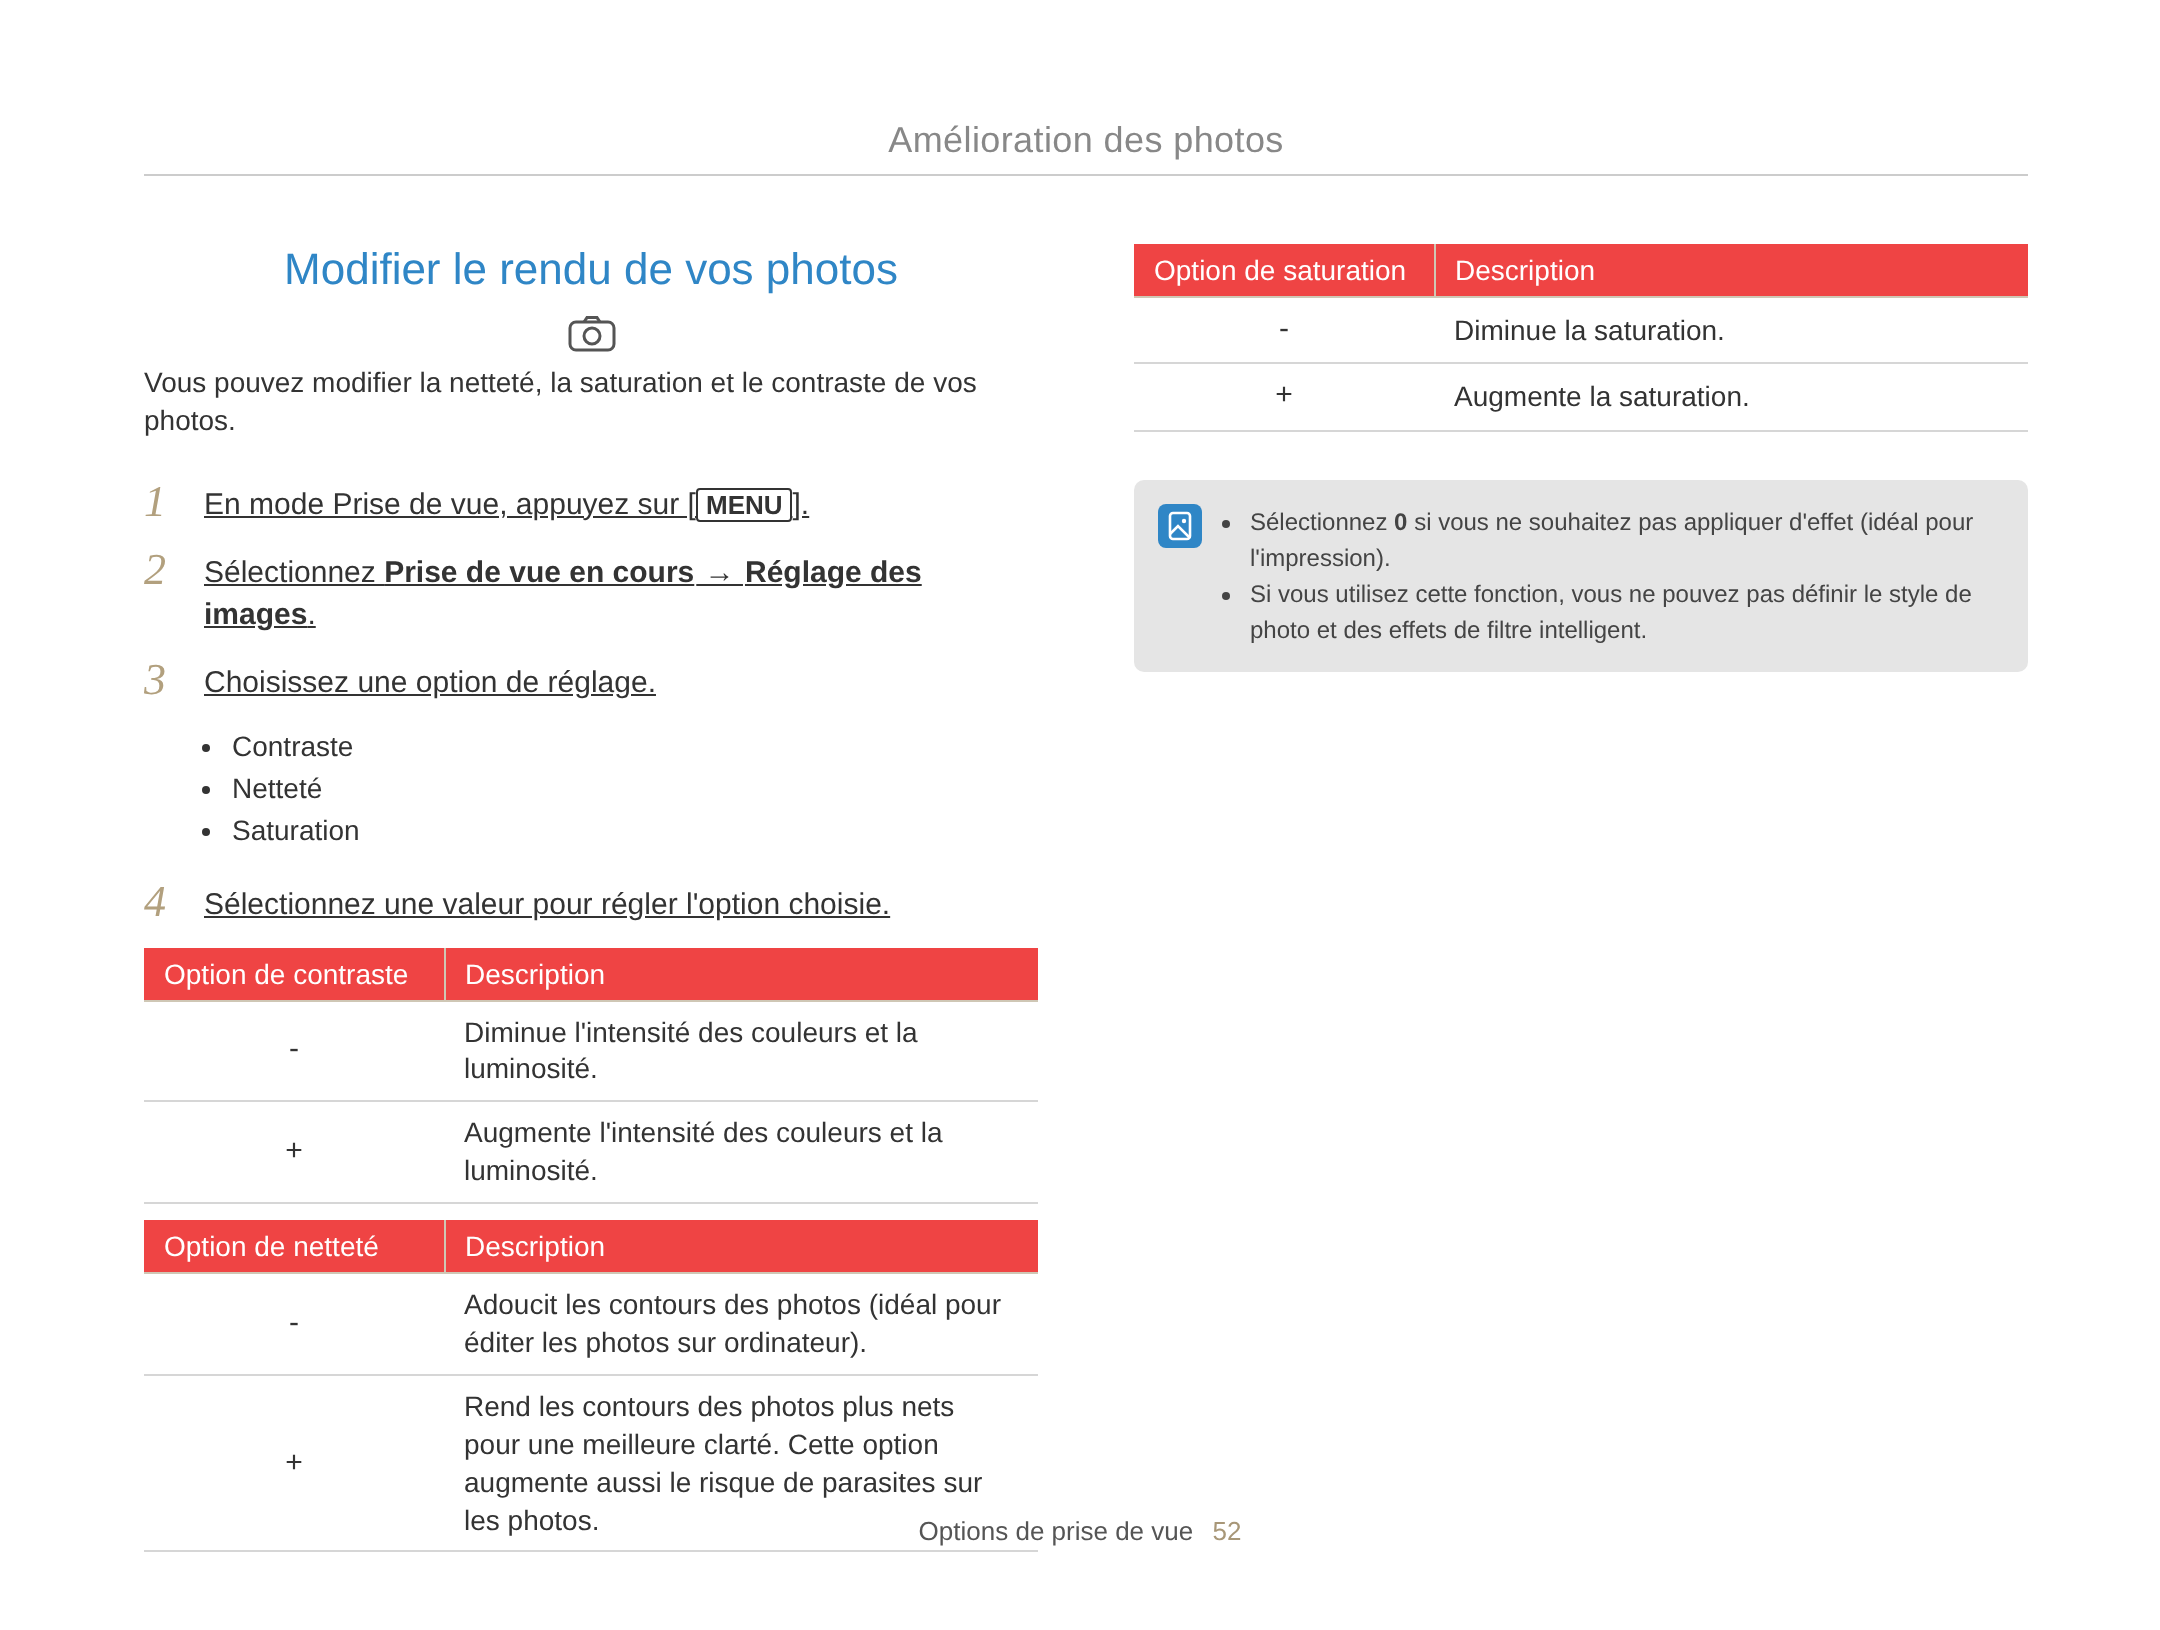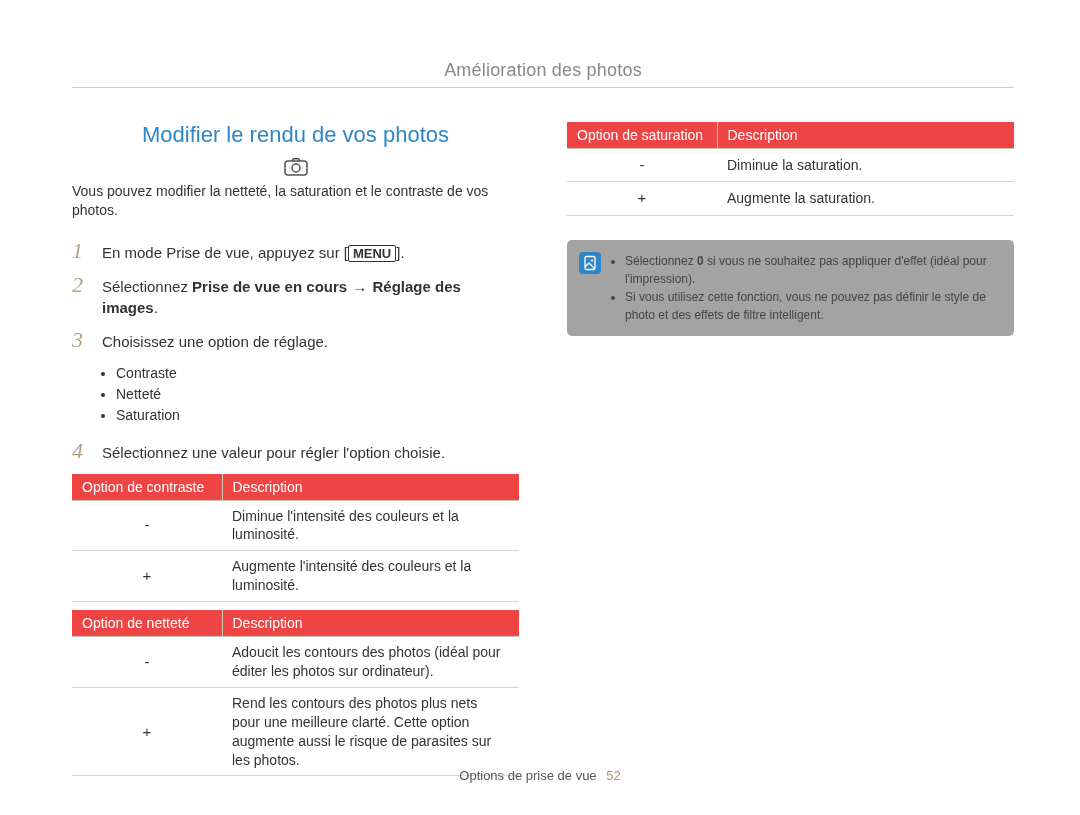--- a/index.html
+++ b/index.html
@@ -65,20 +65,21 @@
     font-style: italic;
     font-family: Georgia, 'Times New Roman', serif;
     line-height: 1;
     width: 18px;
     flex-shrink: 0;
   }
   .step-text {
     font-size: 15px;
     line-height: 1.45;
     padding-top: 2px;
+    text-decoration: underline;
   }
   .step-text .bold { font-weight: 700; }
   .menu-box {
     display: inline-block;
     border: 1px solid #333;
     border-radius: 2px;
     font-weight: 700;
     padding: 0 4px;
     font-size: 13px;
     line-height: 1.2;
@@ -113,21 +114,21 @@
     padding: 6px 10px;
     vertical-align: middle;
     line-height: 1.35;
   }
   table.opt td.sym {
     text-align: center;
     font-size: 15px;
   }
   .note-box {
     display: flex;
-    background: #a3a3a3;
+    background: #e5e5e5;
     border-radius: 5px;
     padding: 12px 14px 12px 12px;
     gap: 10px;
     margin-top: 24px;
   }
   .note-icon {
     width: 22px;
     height: 22px;
     flex-shrink: 0;
     border-radius: 4px;
@@ -141,21 +142,21 @@
     list-style: disc;
     margin: 0 0 0 14px;
     padding: 0;
     font-size: 12px;
     line-height: 1.5;
     color: #444;
   }
   .note-list .bold { font-weight: 700; }
   .footer {
     position: absolute;
-    bottom: 32px;
+    bottom: 42px;
     width: 1080px;
     left: 0;
     text-align: center;
     font-size: 13px;
     color: #555;
   }
   .footer .pg { color: #a89778; margin-left: 6px; }
 </style>
 </head>
 <body>

